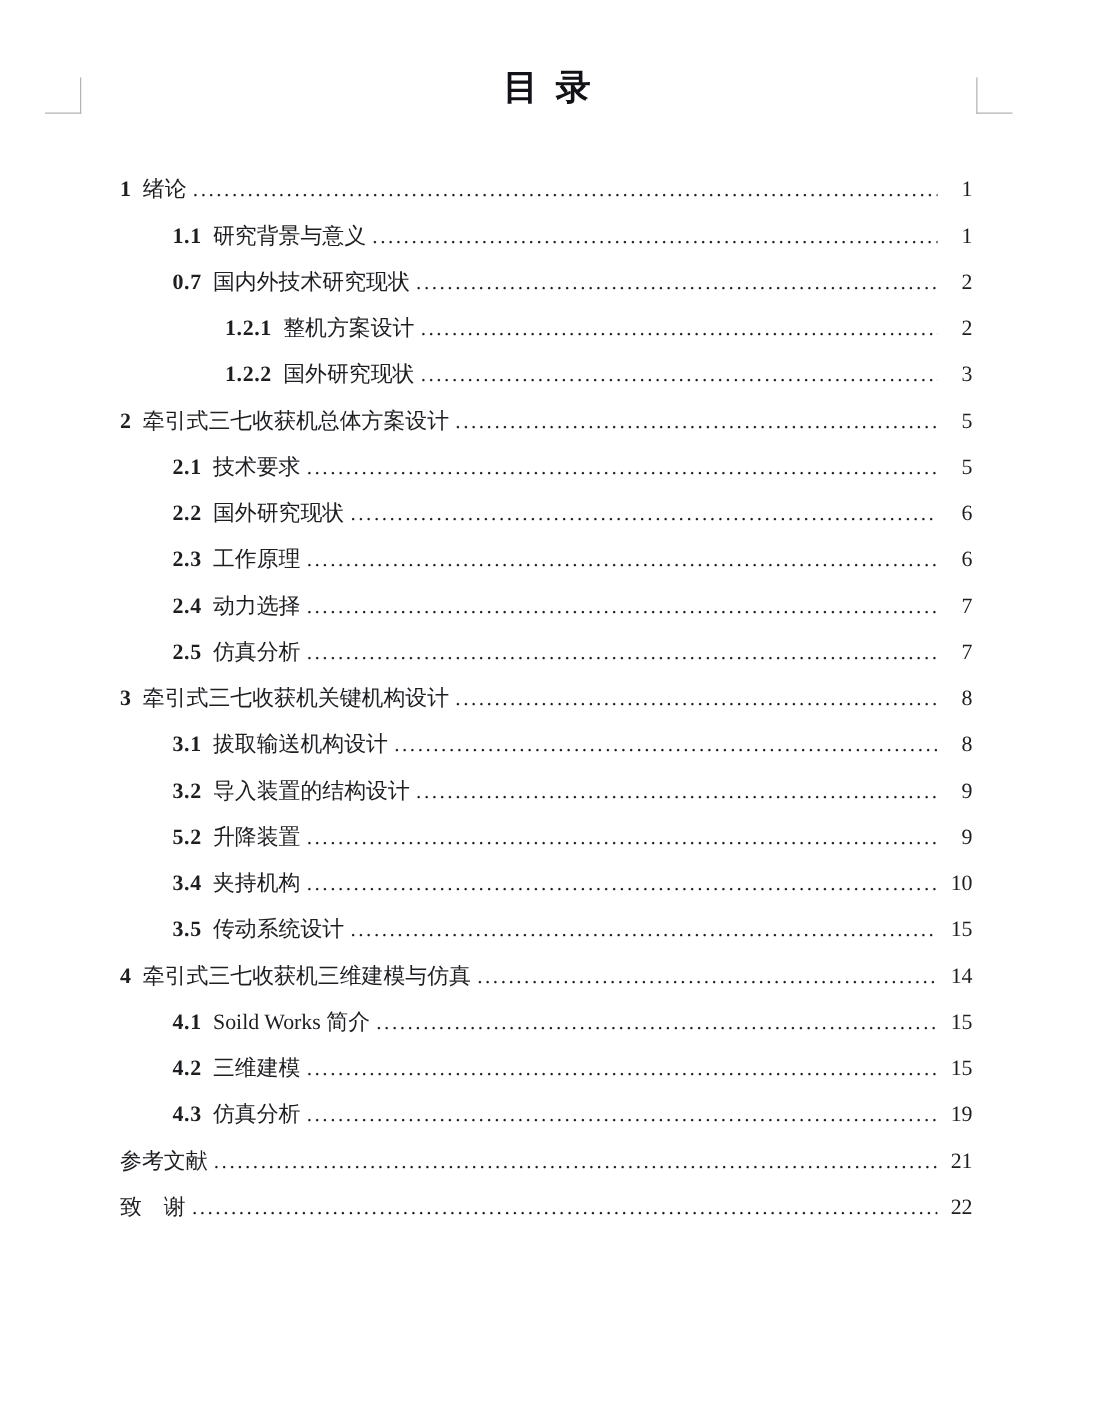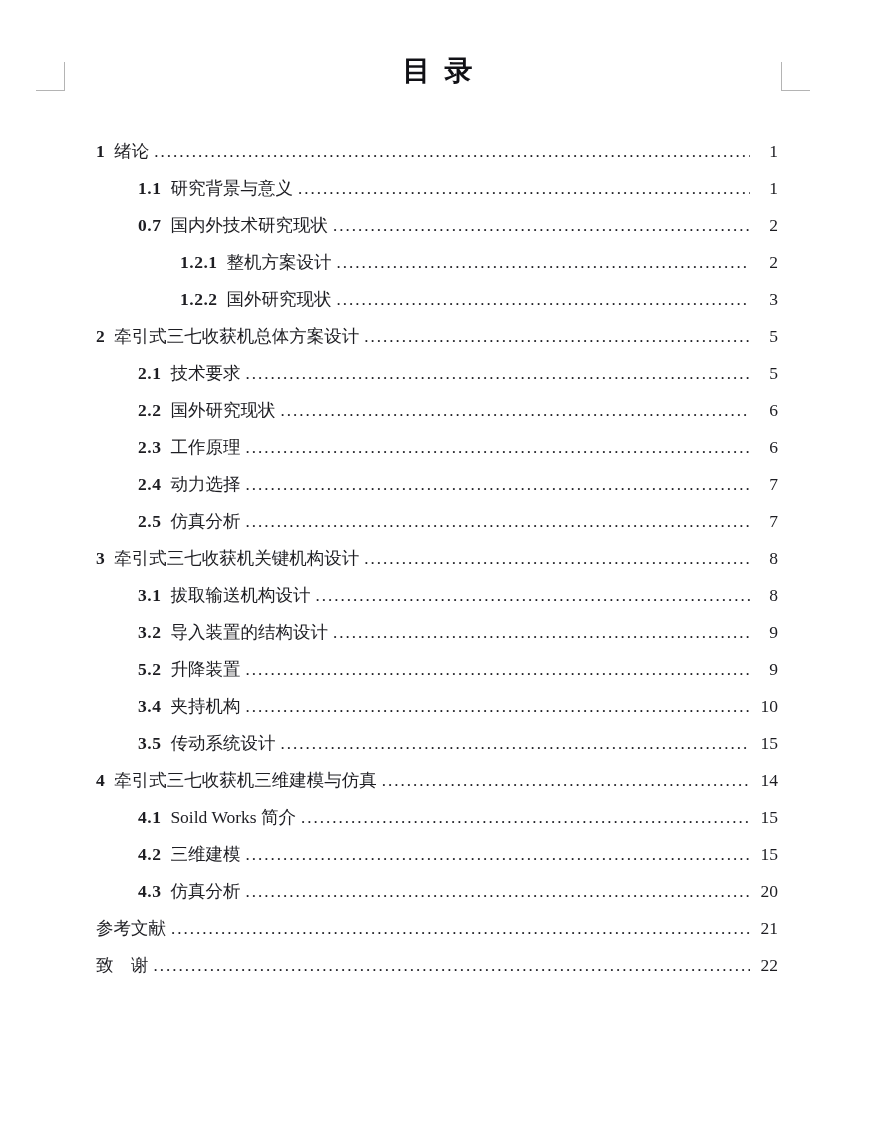--- a/index.html
+++ b/index.html
@@ -229,21 +229,21 @@
     <span class="num">4.2</span>
     <span class="label">三维建模</span>
     <span class="dots"></span>
     <span class="pg">15</span>
   </div>
 
   <div class="toc-row lv2">
     <span class="num">4.3</span>
     <span class="label">仿真分析</span>
     <span class="dots"></span>
-    <span class="pg">20</span>
+    <span class="pg">19</span>
   </div>
 
 
   <div class="toc-row lv1">
 
     <span class="label">参考文献</span>
     <span class="dots"></span>
     <span class="pg">21</span>
   </div>
 

